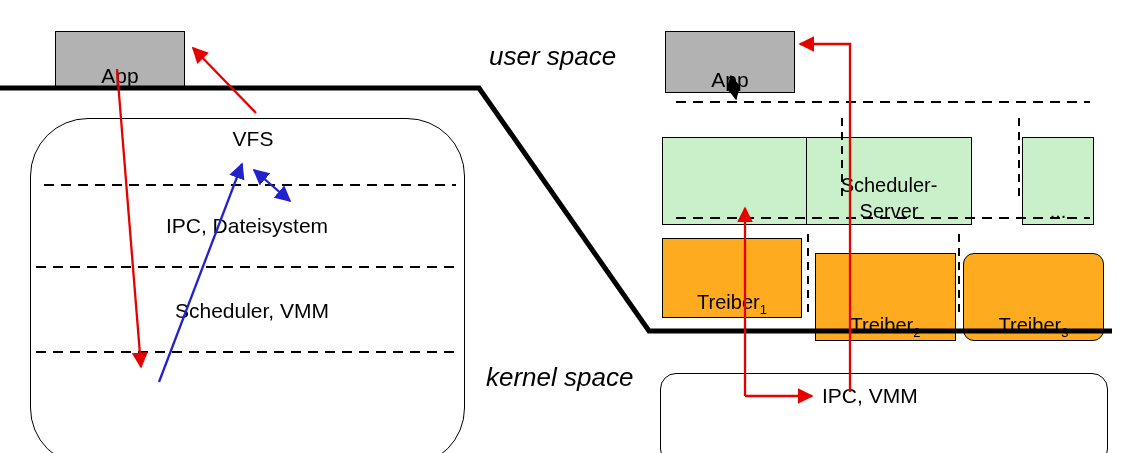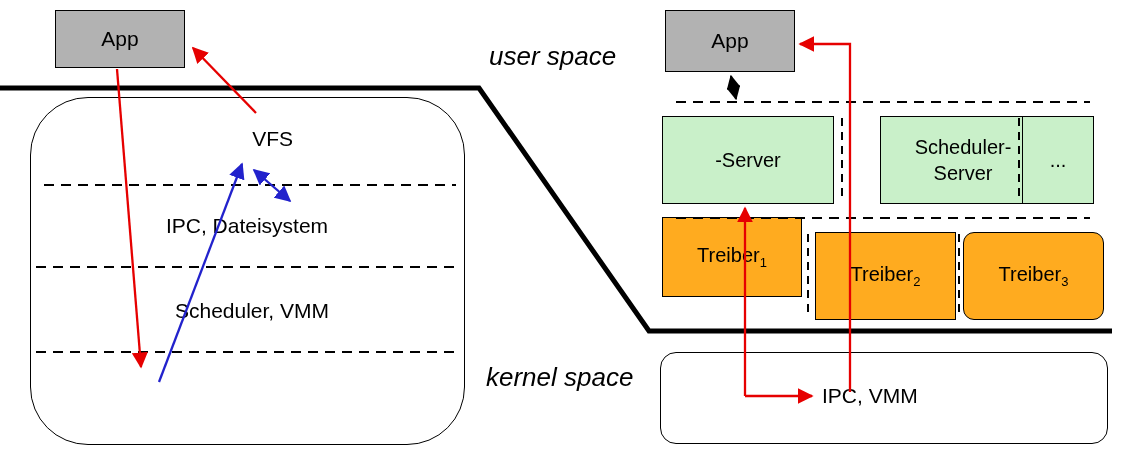--- a/index.html
+++ b/index.html
@@ -2,22 +2,22 @@
 <html style="--app-gray: #b2b2b2; --server-green: #c9f0c9; --driver-orange: #ffab1f; --arrow-red: #e60000; --arrow-blue: #2222cc;"><head>
 <meta charset="utf-8">
 <style>
   html,body { margin:0; padding:0; background:#fff; }
   .canvas {
     position:relative; width:1128px; height:453px; background:#ffffff;
     font-family:"Liberation Sans", sans-serif; color:#000; overflow:hidden;
   }
   .box {
     position:absolute; border:1.7px solid #000; box-sizing:border-box;
-    display:flex; align-items:center; justify-content:center;
-    text-align:center; font-size:21px;
+    display:flex; align-items:flex-end; justify-content:center;
+    text-align:center; font-size:21px;margin-top:21px;
   }
   .app-box   { background:var(--app-gray,#b2b2b2); }
   .round-big { border-radius:58px; background:#fff; }
   .server-box{ background:var(--server-green,#c9f0c9); font-size:20px; line-height:1.3; }
   .driver-box{ background:var(--driver-orange,#ffab1f); font-size:20px; }
   .kernel-box{ border-radius:16px; background:#fff; }
   .driver-box sub { font-size:13px; }
   .txt { position:absolute; font-size:21px; white-space:nowrap;text-align:right; }
   .center { text-align:center; }
   .space-label { position:absolute; font-style:italic; font-size:26px; white-space:nowrap; }
@@ -33,37 +33,36 @@
 <body>
 
 <div class="canvas">
 
   <div class="box app-box" style="left:55px; top:10px; width:130px; height:58px;">
     <span>App</span>
   </div>
 
   <div class="box round-big" style="left:30px; top:97px; width:435px; height:348px;"></div>
 
-  <div class="txt center" style="left:193px; top:127px; width:100px;text-align:right;">VFS</div>
+  <div class="txt center" style="left:203px; top:127px; width:100px;">VFS</div>
   <div class="txt center" style="left:97px; top:214px; width:300px;">IPC, Dateisystem</div>
   <div class="txt center" style="left:102px; top:299px; width:300px;">Scheduler, VMM</div>
 
   <div class="space-label" style="left:489px; top:41px;">user space</div>
   <div class="space-label" style="left:486px; top:362px;">kernel space</div>
 
   <div class="box app-box" style="left:665px; top:10px; width:130px; height:62px;">
     <span>App</span>
   </div>
 
   <div class="box server-box" style="left:662px; top:116px; width:172px; height:88px;">
     <div>
-      <div>-Server</div>
     </div>
   </div>
-  <div class="box server-box" style="left:880px; top:116px; width:166px; height:88px;">
+  <div class="box server-box" style="left:806px; top:116px; width:166px; height:88px;">
     <div>
       <div>Scheduler-</div>
       <div>Server</div>
     </div>
   </div>
   <div class="box server-box" style="left:1022px; top:116px; width:72px; height:88px;">
     <div>...</div>
   </div>
 
   <div class="box driver-box" style="left:662px; top:217px; width:140px; height:80px;">

